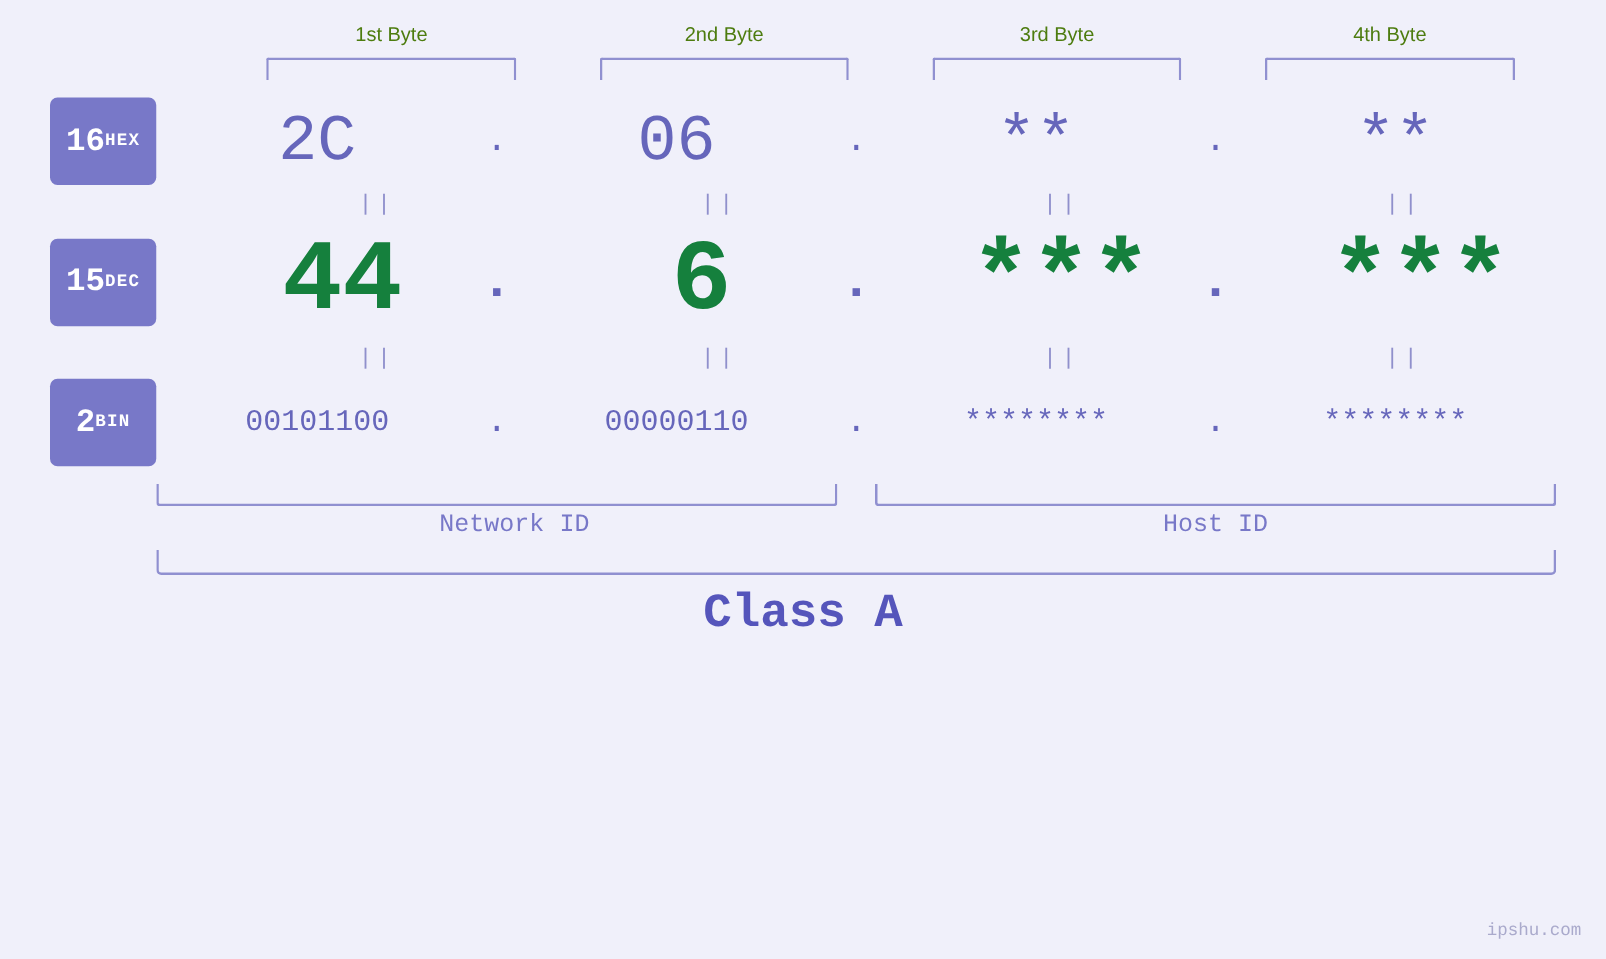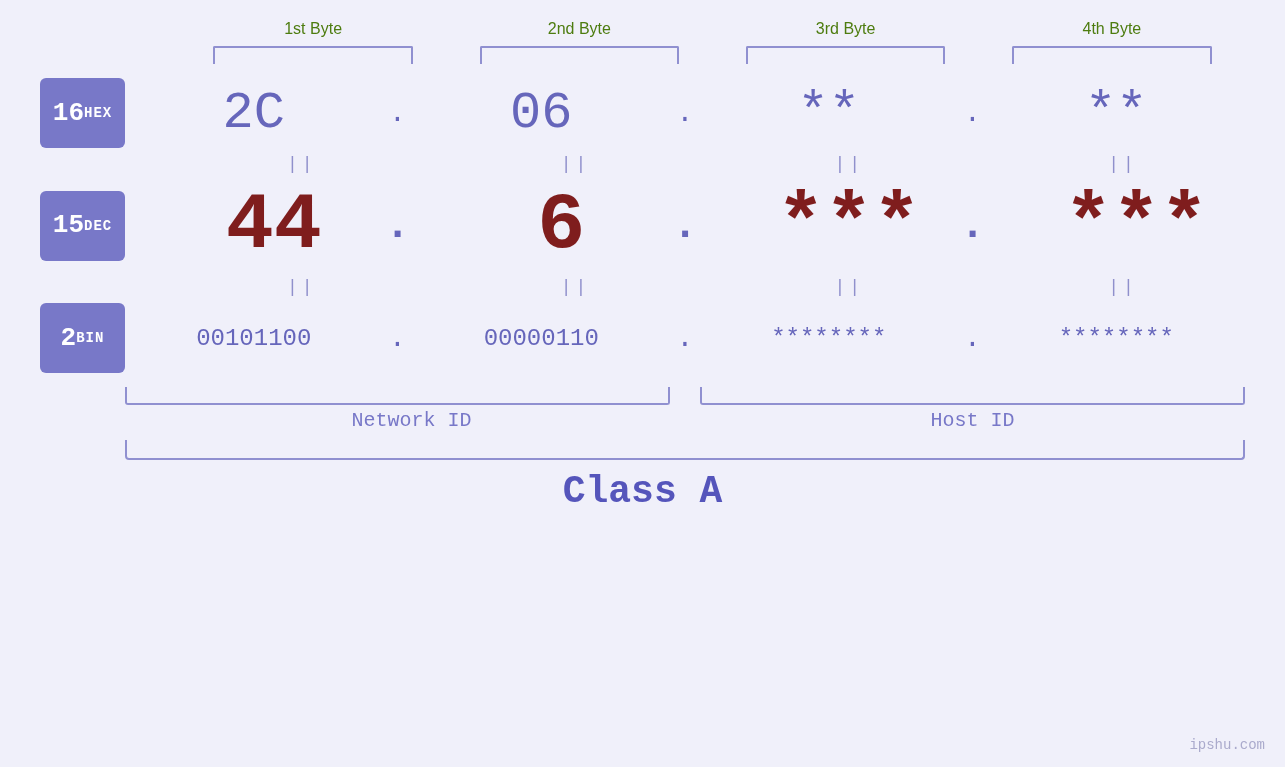--- a/index.html
+++ b/index.html
@@ -109,21 +109,21 @@
       font-family: 'Courier New', Courier, monospace;
     }
 
     .byte-val.hex-val {
       font-size: 52px;
     }
 
     .byte-val.dec-val {
       font-size: 80px;
       font-weight: bold;
-      color: #7f1d1d;
+      color: #15803d;
       margin-left: 40px;
     }
 
     .byte-val.bin-val {
       font-size: 24px;
     }
 
     .dot-sep {
       color: #6666bb;
       font-size: 28px;

